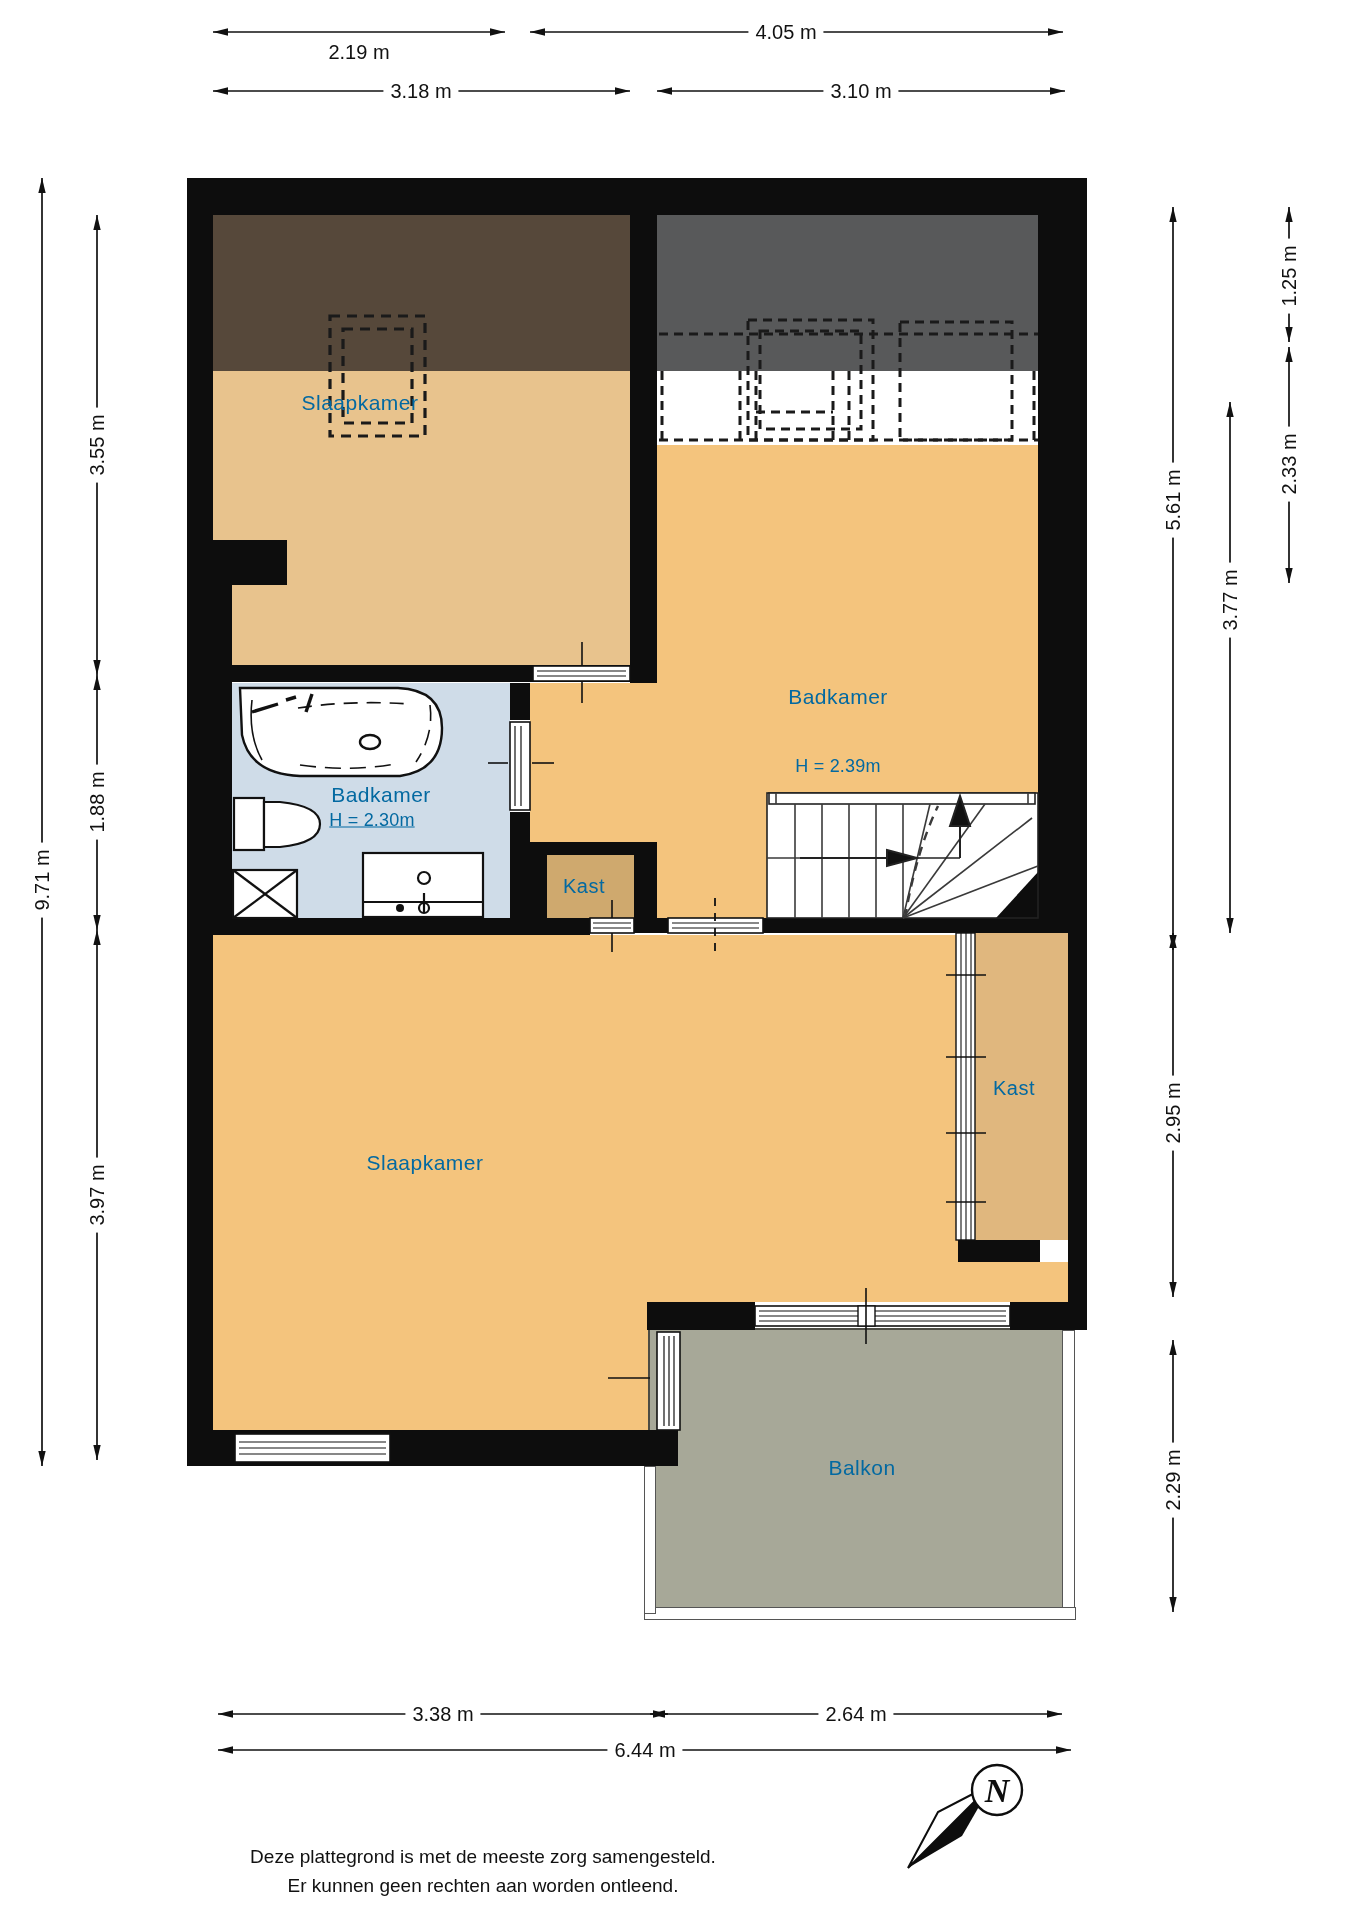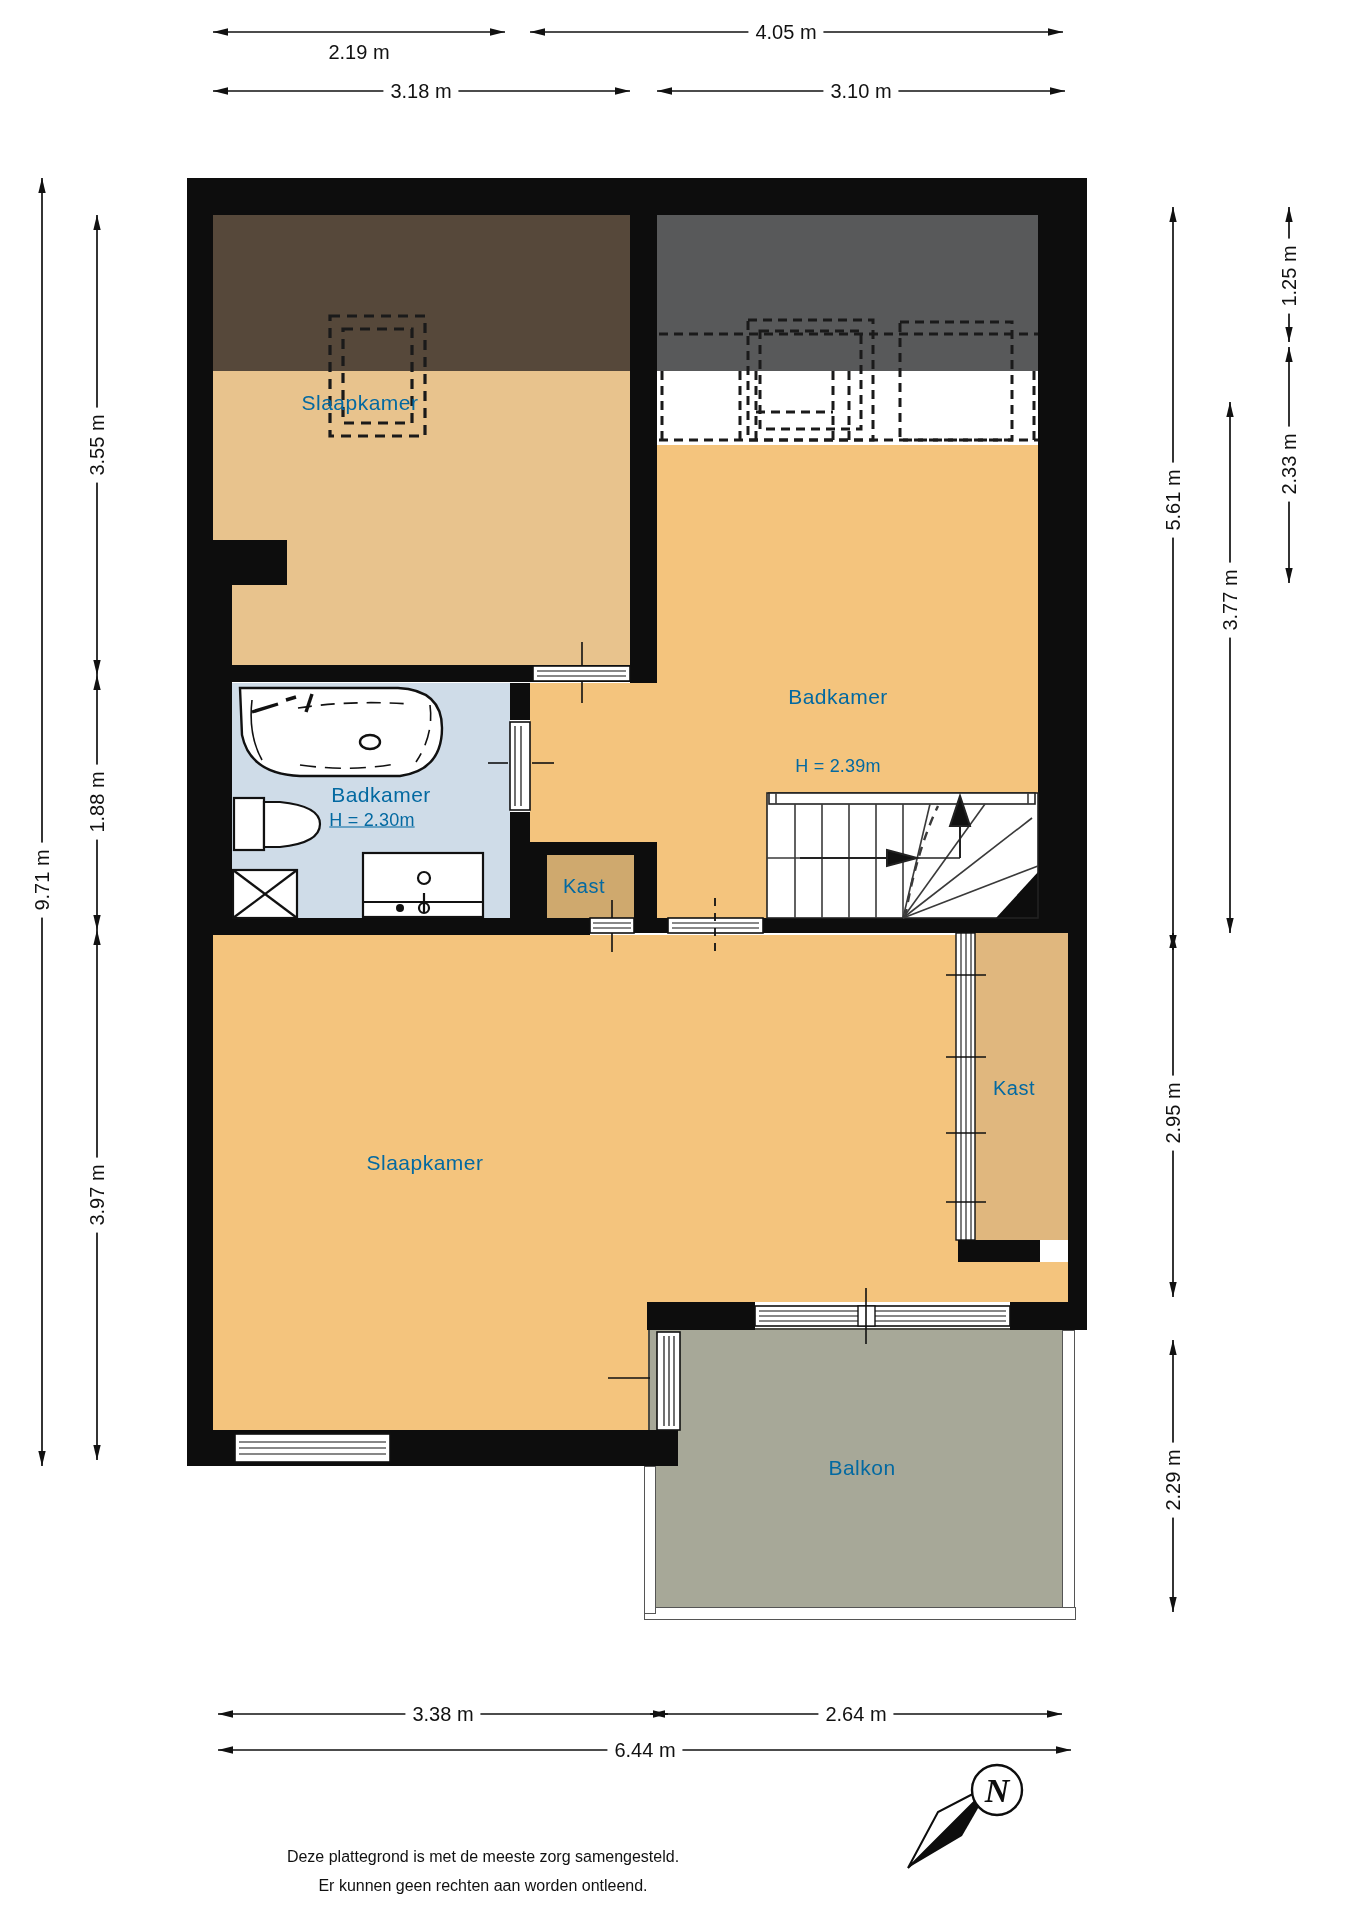--- a/index.html
+++ b/index.html
@@ -6,21 +6,21 @@
   #canvas{position:relative;width:1358px;height:1920px;background:#fff;overflow:hidden;
           font-family:"Liberation Sans", sans-serif;color:#111;}
   .room{position:absolute;}
   .wall{position:absolute;background:#0d0d0d;}
   .lbl{position:absolute;transform:translate(-50%,-50%);font-size:21px;color:#0369a1;white-space:nowrap;letter-spacing:.5px;}
   .lbl.sm{font-size:18px;letter-spacing:.2px;}
   .dimlbl{position:absolute;transform:translate(-50%,-50%);background:#fff;padding:0 7px;
           font-size:20px;color:#111;white-space:nowrap;}
   .dimlbl.rot{transform:translate(-50%,-50%) rotate(-90deg);}
   svg{position:absolute;left:0;top:0;}
-  .footer-line{position:absolute;transform:translate(-50%,-50%);font-size:16px;color:#111;white-space:nowrap;}
+  .footer-line{position:absolute;transform:translate(-50%,-50%);font-size:19px;color:#111;white-space:nowrap;}
 </style>
 </head>
 <body>
 
 <div id="canvas">
 
   <div class="room" style="left:213px;top:215px;width:417px;height:450px;background:#e8c38d;"></div>
   <div class="room" style="left:213px;top:215px;width:417px;height:156px;background:#56483a;"></div>
   <div class="room" style="left:657px;top:215px;width:383px;height:156px;background:#58595a;"></div>
   <div class="room" style="left:657px;top:371px;width:383px;height:74px;background:#ffffff;border-bottom:1px solid #777;"></div>

